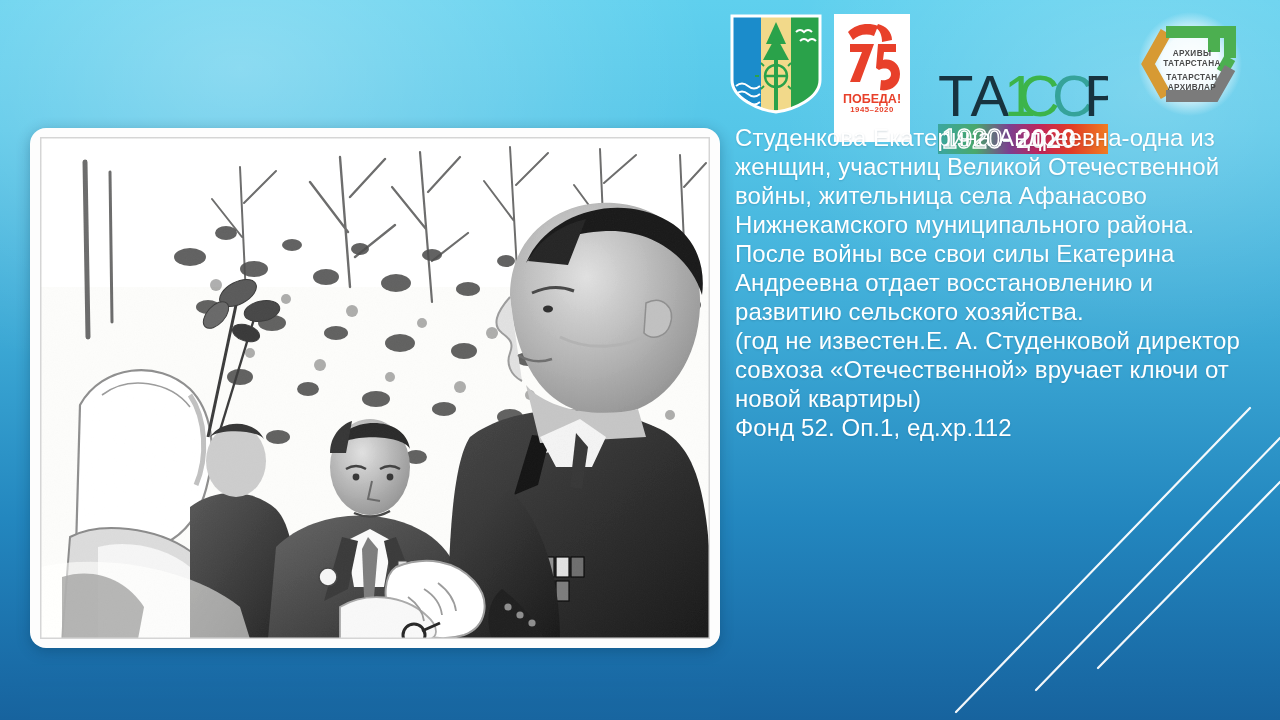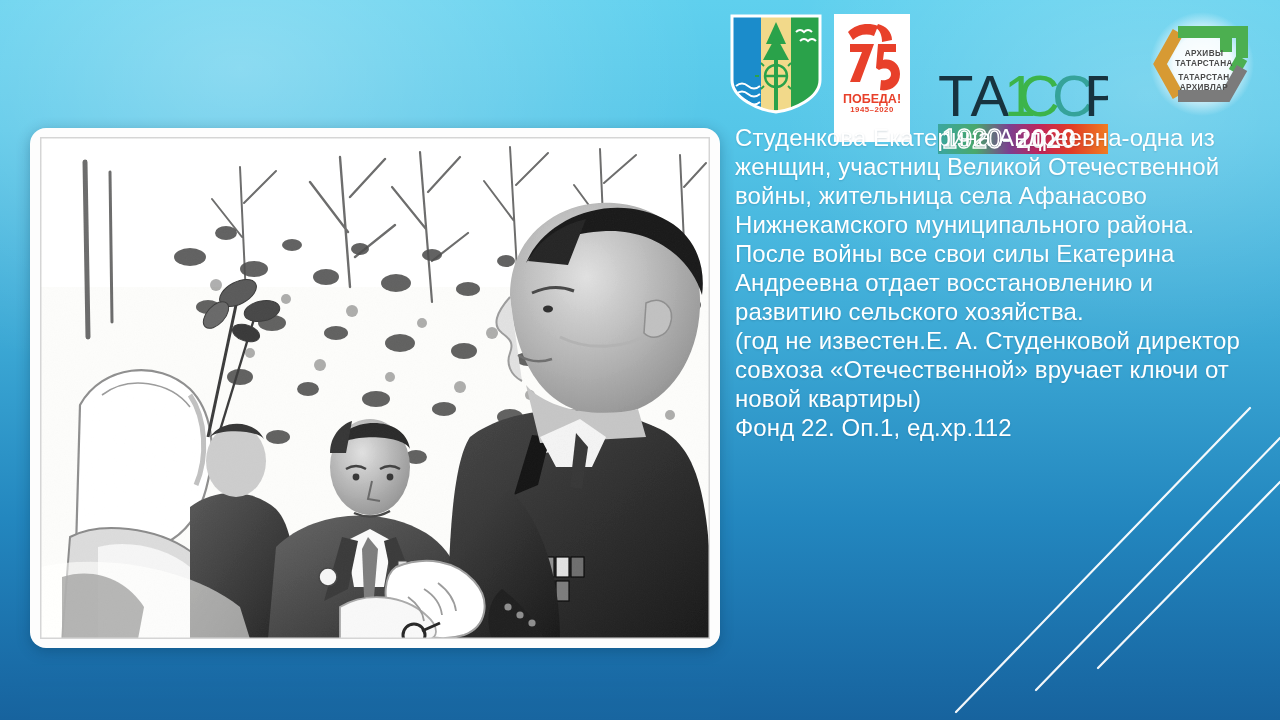--- a/index.html
+++ b/index.html
@@ -45,21 +45,21 @@
     opacity:.52;
   }
   #photo-reflection .rf{position:absolute;left:0;bottom:0;width:690px;height:520px;}
 
   
   #logo-row{position:absolute;left:730px;top:14px;width:540px;height:100px;}
   .logo{position:absolute;top:0;}
   #logo-nk{left:0;width:92px;height:100px;}
   #logo-victory{left:104px;width:76px;height:128px;background:#fff;}
   #logo-tassr{left:208px;width:170px;height:100px;margin-top:44px;}
-  #logo-archives{left:404px;width:136px;height:104px;top:-2px;}
+  #logo-archives{left:392px;width:136px;height:104px;top:-2px;}
 
   
   #caption{
     position:absolute;left:735px;top:123px;width:512px;
     color:#ffffff;font-weight:normal;font-size:24px;line-height:29px;
     letter-spacing:.1px;
     text-shadow:0 1px 2px rgba(0,50,80,.18);
   }
   #caption p{margin:0;}
   #para-main{margin-bottom:0;}
@@ -454,21 +454,21 @@
           <text x="70" y="68">ТАТАРСТАН</text>
           <text x="70" y="78">АРХИВЛАР</text>
         </g>
       </svg>
     </div>
   </div>
 
   <div id="caption">
     <p id="para-main">Студенкова Екатерина Андреевна-одна из женщин, участниц Великой Отечественной войны, жительница села Афанасово Нижнекамского муниципального района. После войны все свои силы Екатерина Андреевна отдает восстановлению и развитию сельского хозяйства.</p>
     <p id="para-note">(год не известен.Е. А. Студенковой директор совхоза «Отечественной» вручает ключи от новой квартиры)</p>
-    <p id="fond">Фонд 22. Оп.1, ед.хр.112</p>
+    <p id="fond">Фонд 52. Оп.1, ед.хр.112</p>
   </div>
 
   <div class="diagonals">
     <svg width="330" height="460" viewBox="0 0 330 460">
       <g stroke="#ffffff" stroke-width="2.2" stroke-linecap="round" opacity=".95">
         <line x1="6" y1="452" x2="300" y2="148"></line>
         <line x1="86" y1="430" x2="330" y2="178"></line>
         <line x1="148" y1="408" x2="330" y2="222"></line>
       </g>
     </svg>

